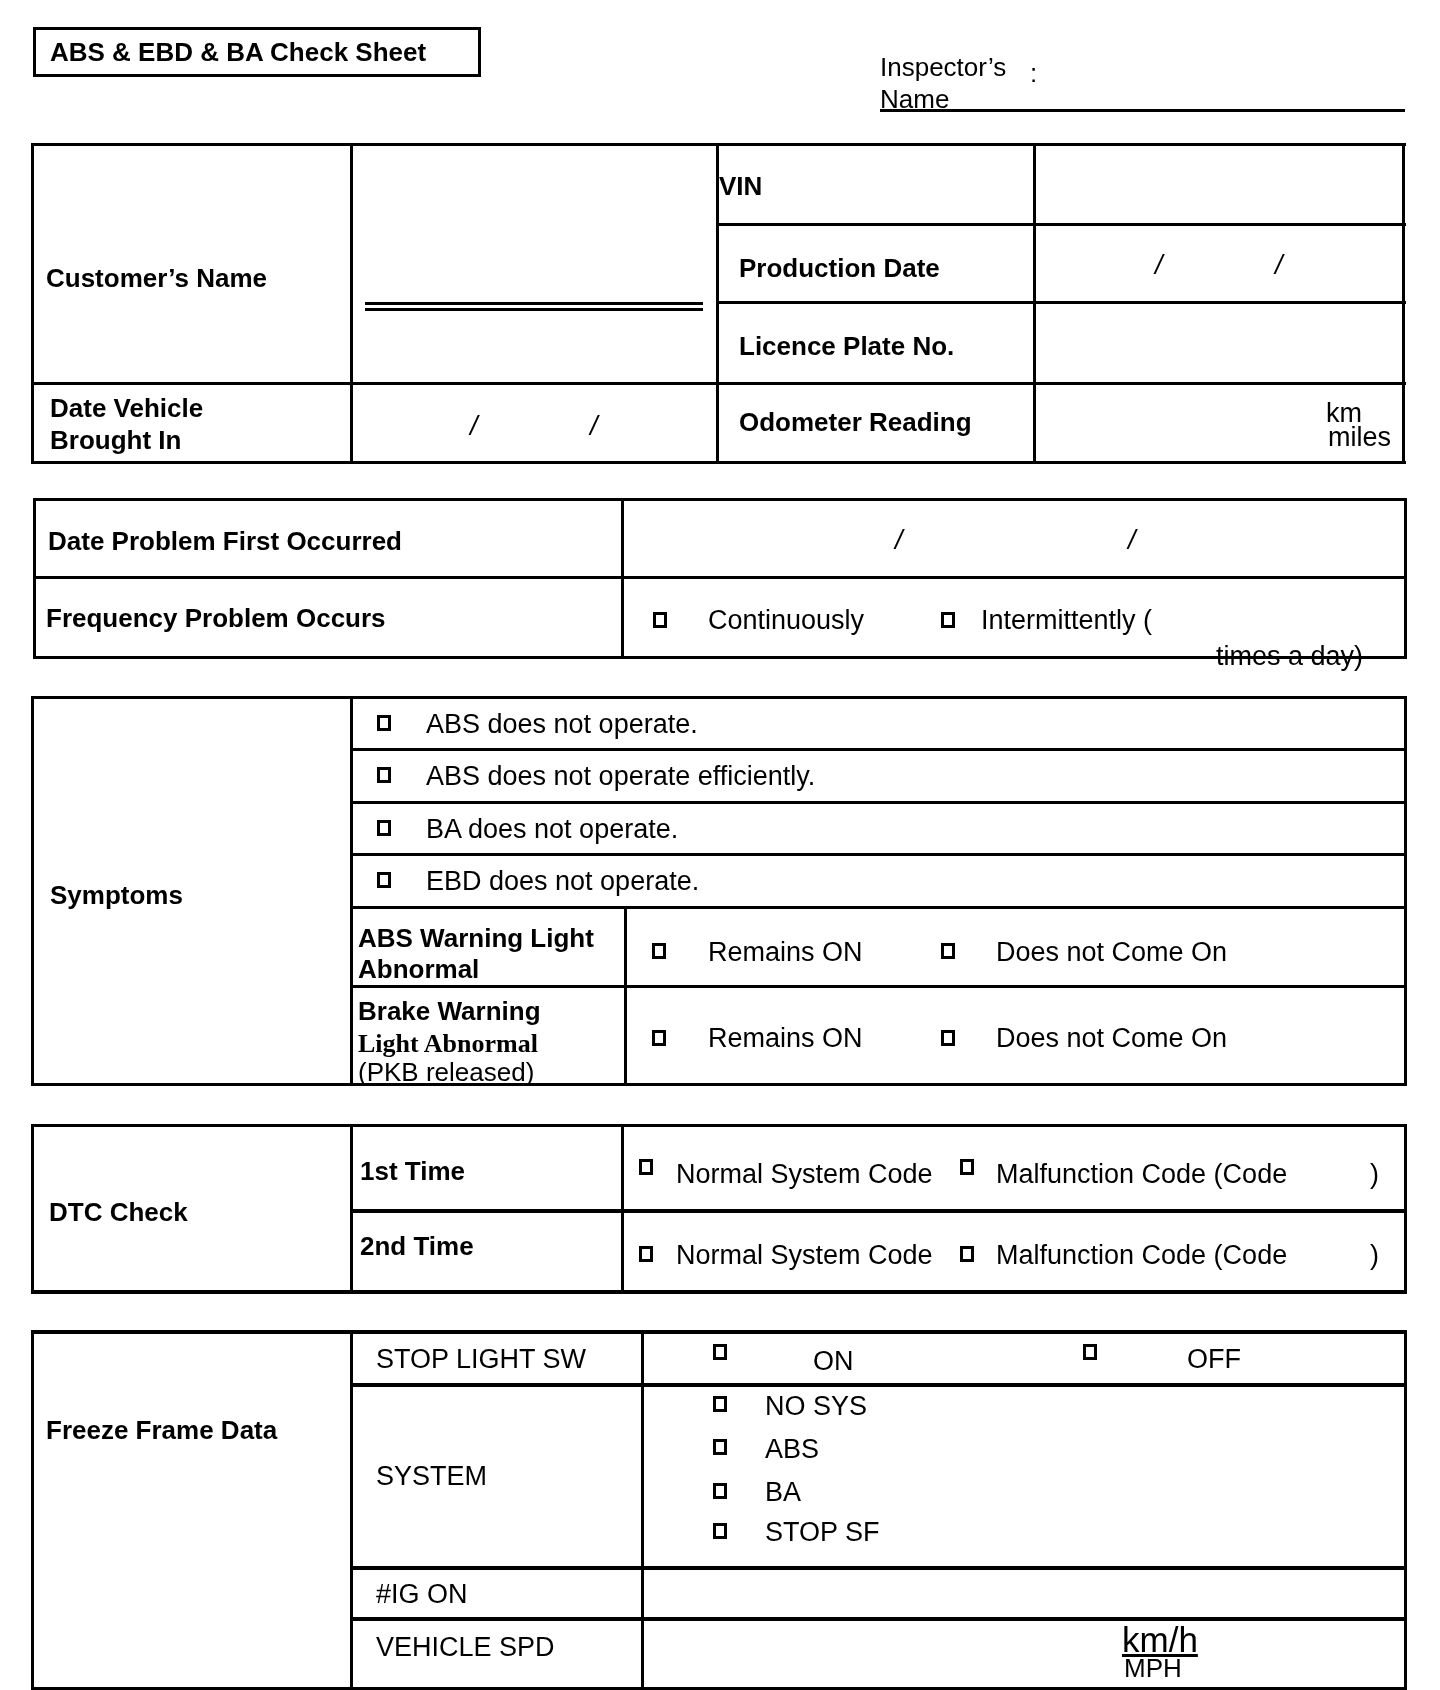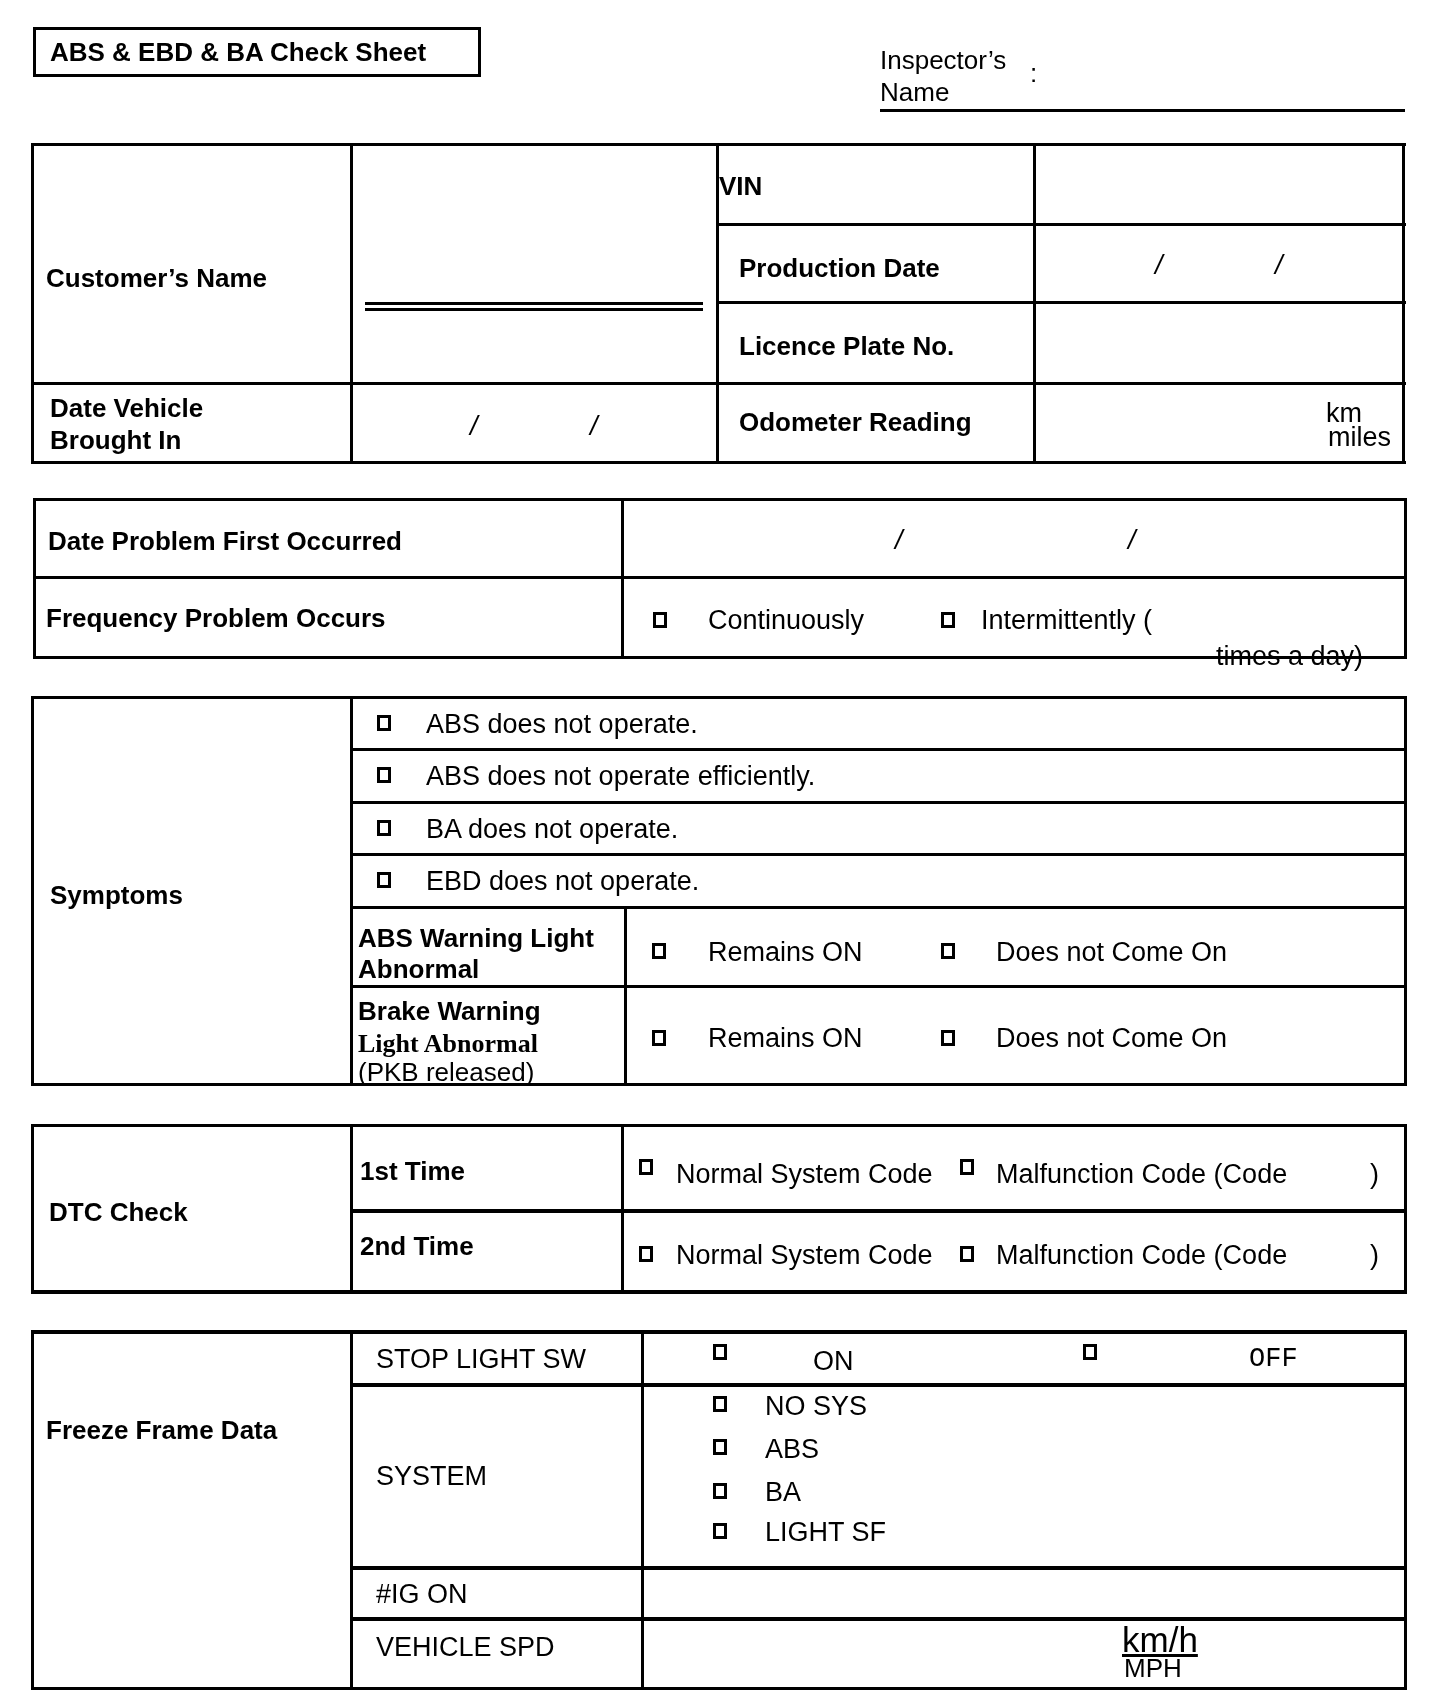--- a/index.html
+++ b/index.html
@@ -1,21 +1,21 @@
 <!DOCTYPE html>
 <html><head>
   <meta charset="utf-8">
   <style>
     html, body { margin: 0; padding: 0; background: #ffffff; }
     body { width: 1440px; height: 1690px; position: relative; overflow: hidden;
            font-family: "Liberation Sans", sans-serif; color: #000; }
     .abs { position: absolute; }
     .title-box { left: 33px; top: 27px; width: 448px; height: 50px; border: 3px solid #000; box-sizing: border-box;
                  font-size: 26px; font-weight: bold; line-height: 44px; padding-left: 14px; }
-    .insp-label { left: 880px; top: 44px; font-size: 26px; line-height: 32px; }
+    .insp-label { left: 880px; top: 51px; font-size: 26px; line-height: 32px; }
     .insp-colon { left: 1030px; top: 58px; font-size: 26px; }
     .insp-line { left: 880px; top: 109px; width: 525px; height: 3px; background: #000; }
     .hl { position: absolute; background: #000; height: 3px; }
     .vl { position: absolute; background: #000; width: 3px; }
     .lbl { position: absolute; font-size: 26px; font-weight: bold; line-height: 32px; }
     .txt { position: absolute; font-size: 27px; line-height: 32px; }
     .cb { position: absolute; width: 14px; height: 16px; border: 3px solid #000; box-sizing: border-box; background: #fff; }
     .slash { position: absolute; font-size: 27px; font-style: italic; }
   </style>
 </head>
@@ -171,31 +171,31 @@
   <div class="vl" style="left:350px;top:1330px;height:360px;"></div>
   <div class="vl" style="left:641px;top:1330px;height:360px;"></div>
   <div class="vl" style="left:1404px;top:1330px;height:360px;"></div>
 
   <div class="lbl" style="left:46px;top:1414px;">Freeze Frame Data</div>
 
   <div class="txt" style="left:376px;top:1343px;">STOP LIGHT SW</div>
   <div class="cb" style="left:713px;top:1344px;"></div>
   <div class="txt" style="left:813px;top:1345px;">ON</div>
   <div class="cb" style="left:1083px;top:1344px;"></div>
-  <div class="txt" style="left:1249px;top:1343px;font-family:Liberation Mono, monospace;">OFF</div>
+  <div class="txt" style="left:1187px;top:1343px;">OFF</div>
 
   <div class="txt" style="left:376px;top:1460px;">SYSTEM</div>
   <div class="cb" style="left:713px;top:1396px;"></div>
   <div class="txt" style="left:765px;top:1390px;">NO SYS</div>
   <div class="cb" style="left:713px;top:1439px;"></div>
   <div class="txt" style="left:765px;top:1433px;">ABS</div>
   <div class="cb" style="left:713px;top:1483px;"></div>
   <div class="txt" style="left:765px;top:1476px;">BA</div>
   <div class="cb" style="left:713px;top:1523px;"></div>
-  <div class="txt" style="left:765px;top:1516px;">LIGHT SF</div>
+  <div class="txt" style="left:765px;top:1516px;">STOP SF</div>
 
   <div class="txt" style="left:376px;top:1578px;">#IG ON</div>
   <div class="abs" style="left:646px;top:1572px;width:756px;height:43px;"></div>
 
   <div class="txt" style="left:376px;top:1631px;">VEHICLE SPD</div>
   <div class="abs" style="left:646px;top:1623px;width:460px;height:62px;"></div>
   <div class="txt" style="left:1122px;top:1626px;font-size:35px;line-height:28px;text-decoration:underline;">km/h</div>
   <div class="txt" style="left:1124px;top:1654px;font-size:26px;line-height:28px;">MPH</div>
 </div>
 

